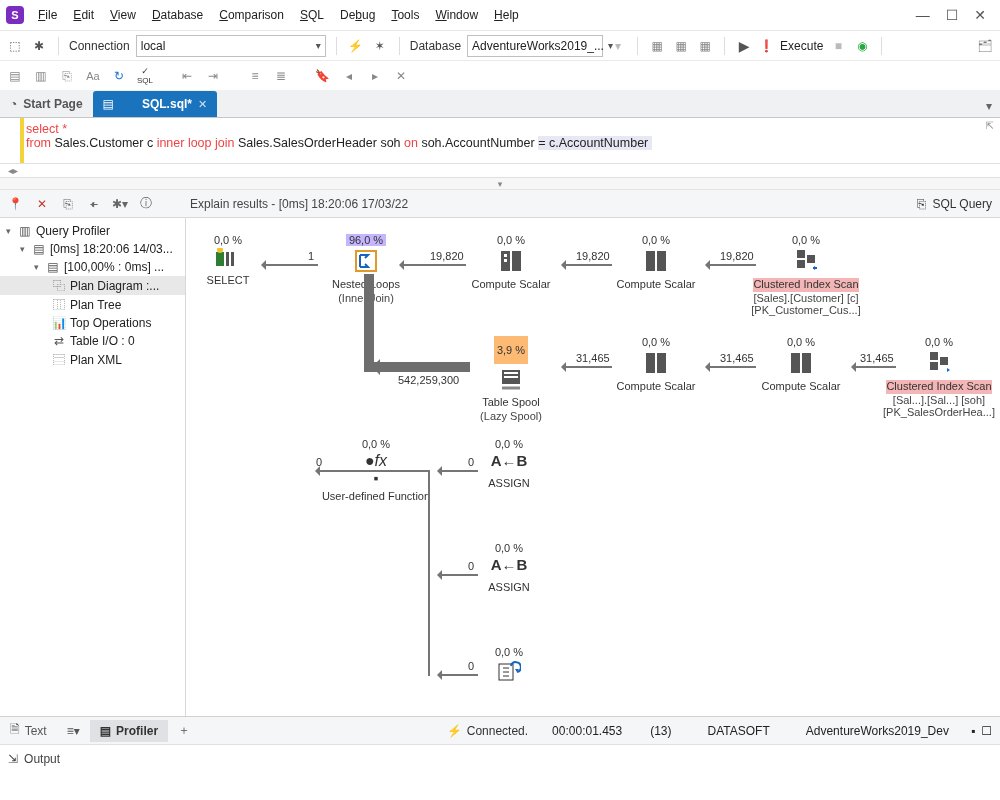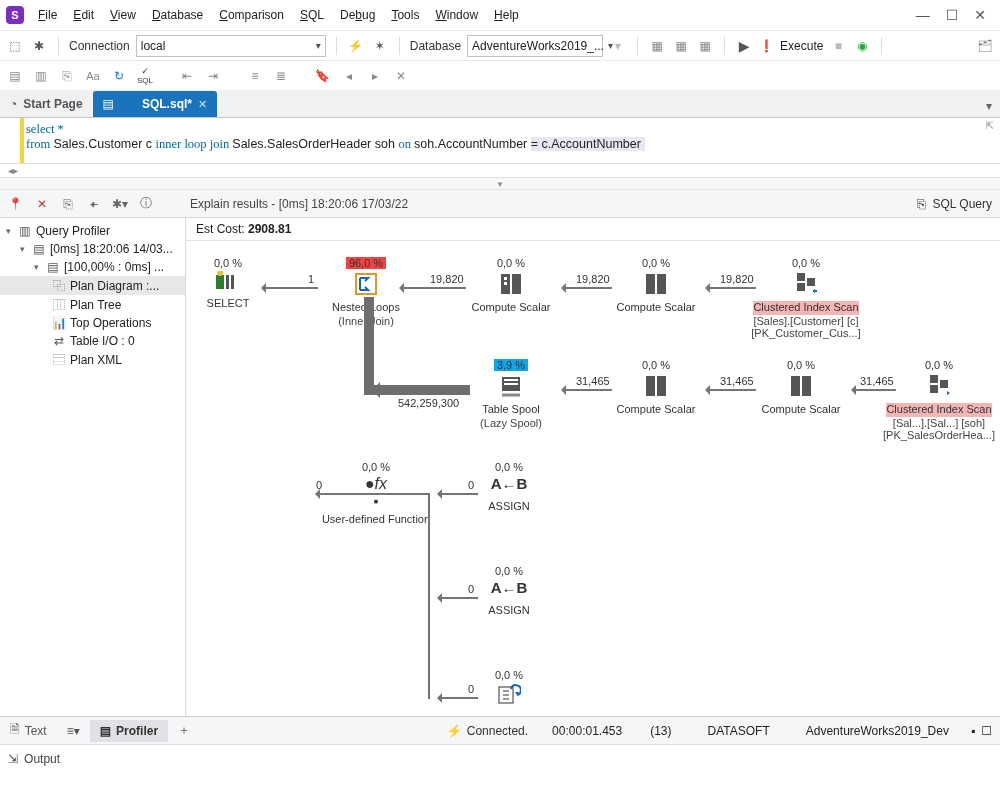--- a/index.html
+++ b/index.html
@@ -22,21 +22,21 @@
 .toolbar2 .icon { width:18px; height:18px; display:inline-flex; align-items:center; justify-content:center; }
 .toolbar2 .icon.active { color:#1976d2; }
 .tab-strip { height:28px; display:flex; align-items:flex-end; background:#f0f1f3; border-bottom:1px solid #c6c6c6; }
 .tab { height:26px; display:flex; align-items:center; gap:6px; padding:0 10px; font-size:12px; color:#555; }
 .tab.start { background:#f0f1f3; }
 .tab.active { background:#1a73bd; color:#fff; border-top-left-radius:3px; border-top-right-radius:3px; }
 .tab .x { font-size:11px; opacity:.8; }
 .editor { height:46px; background:#fff; position:relative; padding:4px 8px 0 26px; font-family:Consolas,monospace; font-size:12.5px; border-bottom:1px solid #e0e0e0;}
 .editor .gutter { position:absolute; left:0; top:0; bottom:0; width:20px; background:#ffffff; }
 .editor .mark { position:absolute; left:20px; top:0; bottom:0; width:4px; background:#f3d43a; }
-.kw { color:#0369a1;font-family:Liberation Serif, serif; }
+.kw { color:#ef4444; }
 .editor .line { white-space:pre; }
 .editor .highlight-end { background:#e8e8f4; padding-right:4px;}
 .row-ctl { height:12px; background:#f7f7f7; display:flex; align-items:center; justify-content:center; border-bottom:1px solid #e4e4e4; font-size:9px; color:#888;}
 .panel-bar { height:28px; background:#f5f6f8; border-bottom:1px solid #d8d8d8; display:flex; align-items:center; padding:0 8px; gap:10px; }
 .panel-bar .icon { color:#666; display:inline-flex; width:16px; justify-content:center; }
 .panel-bar .icon.red { color:#c0392b; }
 .panel-bar .right { margin-left:auto; display:flex; align-items:center; gap:6px; color:#333; }
 .mid { display:flex; height:498px; }
 .side { width:186px; border-right:1px solid #d8d8d8; overflow:hidden; background:#fff; }
 .tree { font-size:12px; padding:4px 0; }
@@ -46,22 +46,22 @@
 .tree .l2 { padding-left:20px; }
 .tree .l3 { padding-left:34px; }
 .tree .l4 { padding-left:52px; }
 .tree .caret { font-size:9px; color:#666; width:8px; }
 .tree .ico { width:14px; text-align:center; color:#555; }
 .canvas-wrap { flex:1; display:flex; flex-direction:column; }
 .est-bar { padding:4px 10px; font-size:12px; border-bottom:1px solid #e4e4e4; }
 .canvas { flex:1; position:relative; background:#fff; overflow:hidden; }
 .op { position:absolute; text-align:center; font-size:11px; color:#333; }
 .op .pct { font-size:11px; margin-bottom:2px; }
-.op .pct.hl-red { background:#ef4444; display:inline-block; padding:0 3px; }
-.op .pct.hl-yel { background:#0ea5e9; display:inline-block; padding:0 3px; }
+.op .pct.hl-red { background:#c4b5fd; display:inline-block; padding:0 3px; }
+.op .pct.hl-yel { background:#fdba74; display:inline-block; padding:8px 3px; }
 .op .name { margin-top:4px; line-height:1.25; }
 .op .name.hl-red { background:#f3b5b5; display:inline-block; padding:0 0; }
 .op .sub { font-size:11px; color:#444; }
 .op svg { display:block; margin:0 auto; }
 .arrow { position:absolute; background:#757575; height:2px; }
 .arrow.thick { height:10px; background:#6e6e6e; }
 .arrow::before { content:""; position:absolute; left:-6px; top:50%; transform:translateY(-50%); border:5px solid transparent; border-right-color:#757575; }
 .arrow.thick::before { border-right-color:#6e6e6e; border-width:8px; left:-10px; }
 .edge-label { position:absolute; font-size:11px; color:#333; }
 .btm-tabs { height:28px; border-top:1px solid #d0d0d0; display:flex; align-items:center; background:#f5f6f8; font-size:12px; }
@@ -222,23 +222,20 @@
           <span>Table I/O : 0</span>
         </div>
       <div class="node l4">
           <span class="ico">⿳</span>
           <span>Plan XML</span>
         </div>
     </div>
   </div>
 
   <div class="canvas-wrap">
-    <div class="est-bar">
-      <span>Est Cost: </span><b>2908.81</b>
-    </div>
     <div class="canvas">
 
       <div class="op" style="left:12px; top:16px; width:60px;">
         <div class="pct">0,0 %</div>
         <svg width="28" height="22">
             <rect x="2" y="4" width="8" height="14" fill="#2e7d32"></rect>
             <rect x="12" y="4" width="3" height="14" fill="#555"></rect>
             <rect x="17" y="4" width="3" height="14" fill="#555"></rect>
             <circle cx="6" cy="2" r="3" fill="#f3c12d"></circle>
           </svg>

